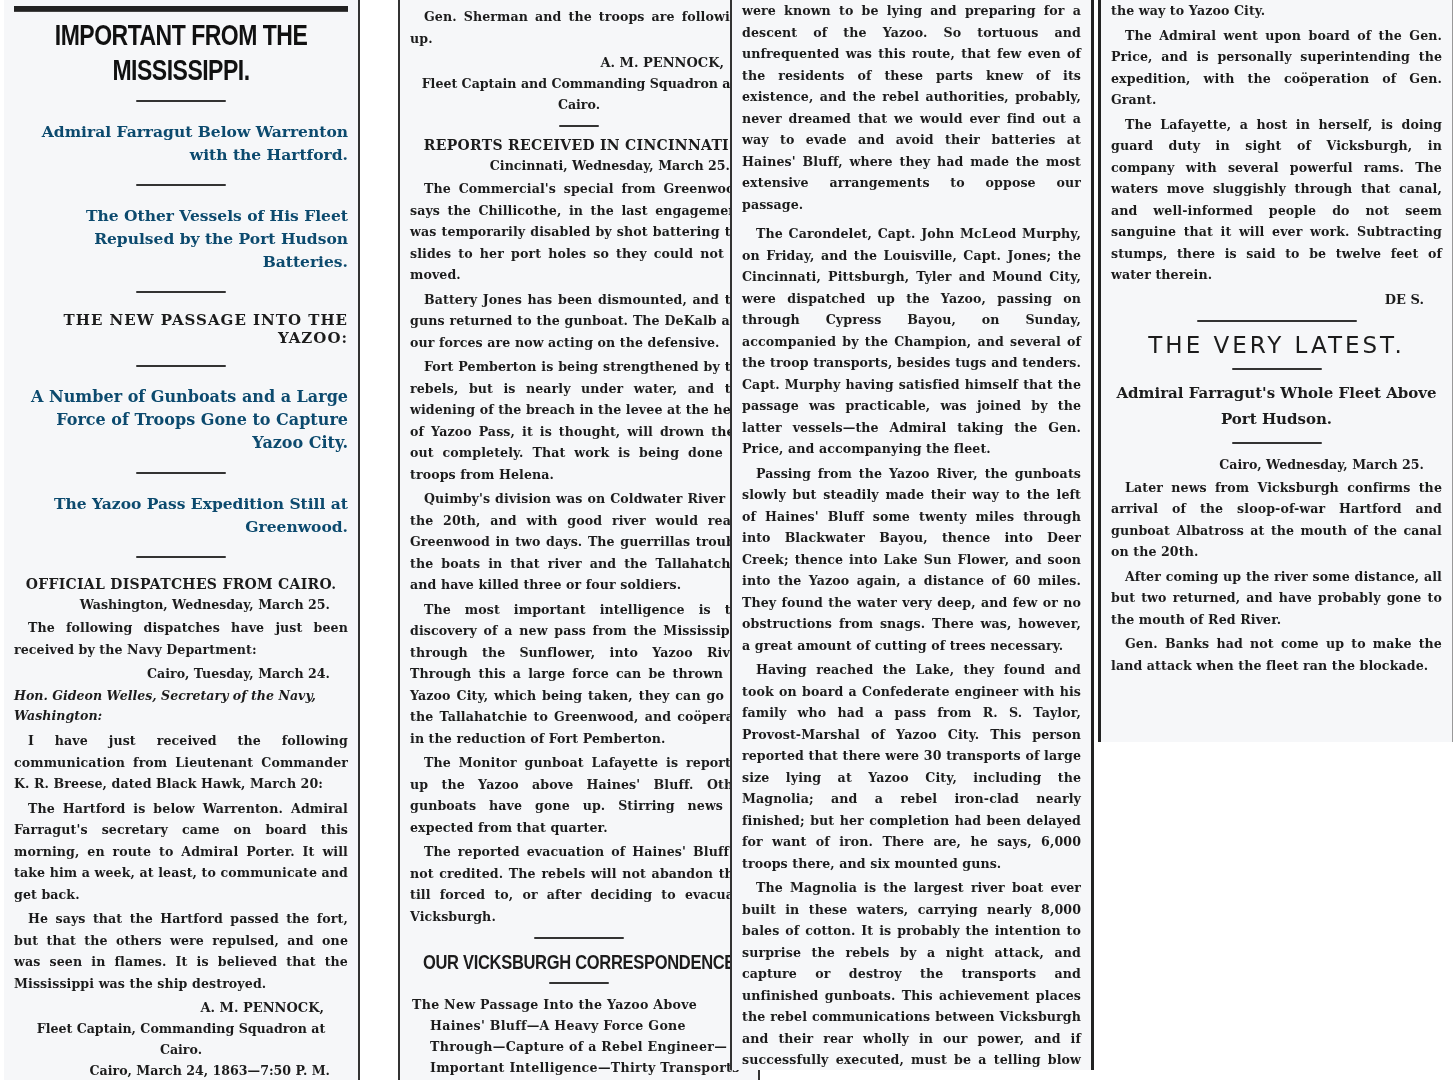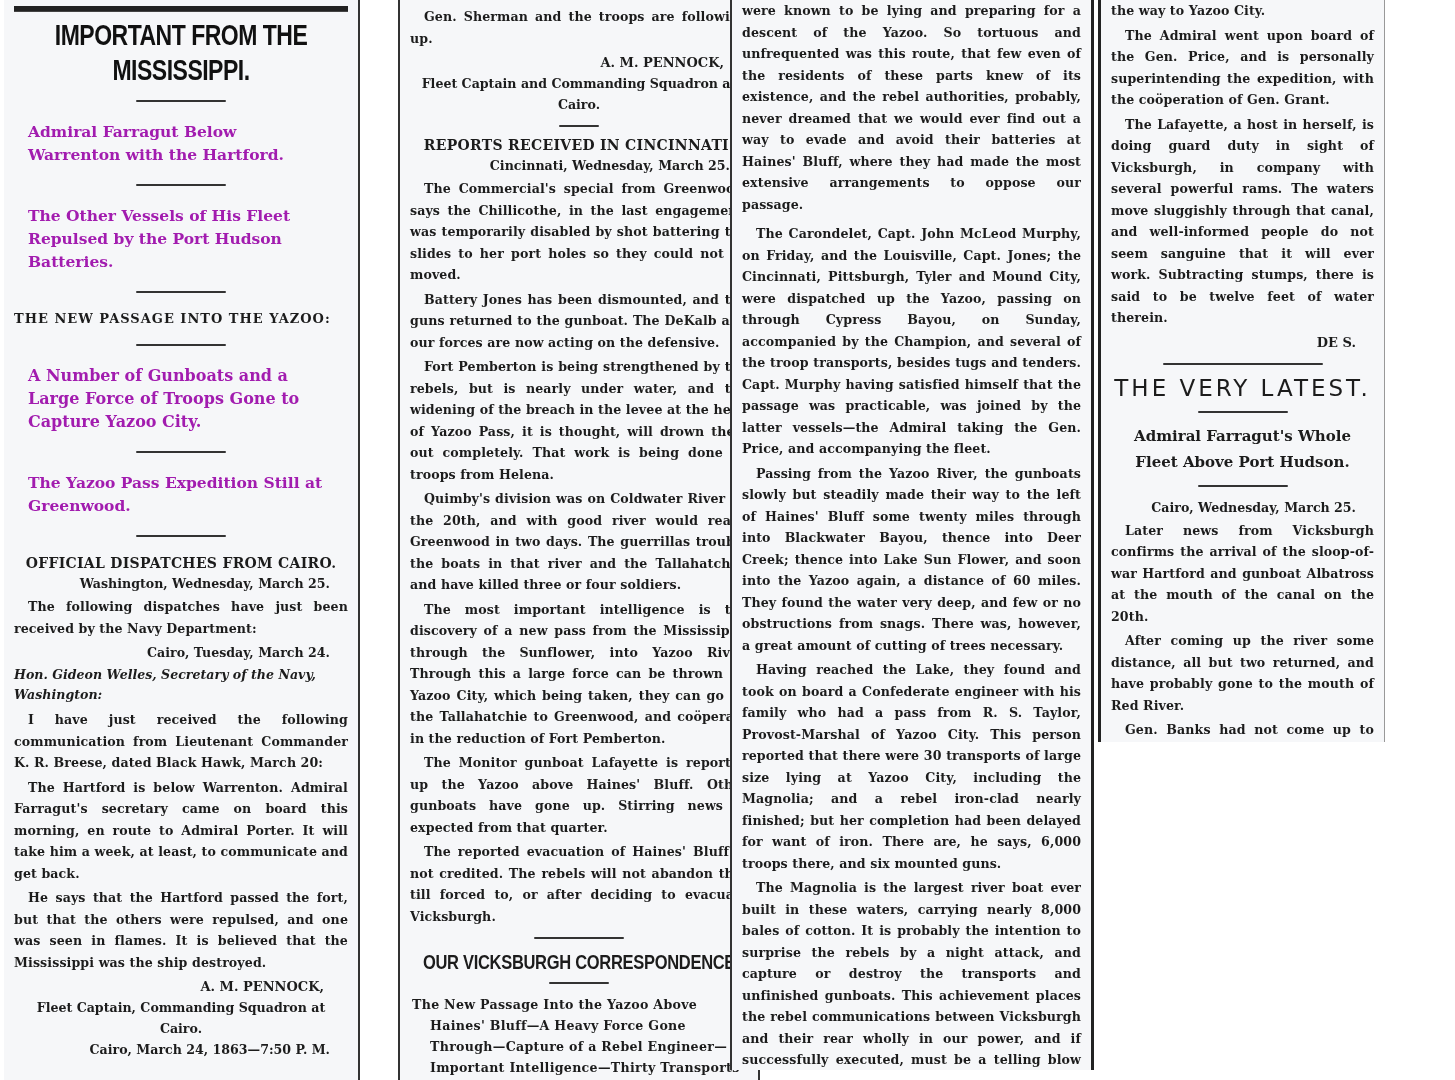--- a/index.html
+++ b/index.html
@@ -13,31 +13,31 @@
     .col {
       position: absolute; top: 0;
       background: #f6f7f9;
       box-sizing: border-box;
       padding: 0 10px;
       overflow: hidden;
     }
     #col1 { left: 4px; width: 356px; height: 1080px; border-right: 2px solid #333; }
     #col2 { left: 366px; width: 362px; height: 1080px; border-left: 2px solid #333; border-right: 2px solid #333; padding-top: 6px; margin-left: 32px; }
     #col3 { left: 730px; width: 364px; height: 1070px; border-left: 2px solid #333; border-right: 3px solid #222; }
-    #col4 { left: 1098px; width: 287px; height: 742px; border-left: 3px solid #222; border-right: 1px solid #999; }
+    #col4 { left: 1098px; width: 355px; height: 742px; border-left: 3px solid #222; border-right: 1px solid #999; }
     p { margin: 0 0 3px 0; font-size: 12.6px; line-height: 21.5px; text-align: justify; text-indent: 14px; font-weight: bold; letter-spacing: 0.1px; }
     .noindent { text-indent: 0; }
     .masthead-rule { height: 5px; background: #222; margin: 6px 0 10px; border-bottom: 1px solid #444; }
     .h-main {
       font-family: "Liberation Sans", sans-serif;
       font-size: 23px; font-weight: bold; letter-spacing: -0.5px; transform: scaleY(1.3);
       text-align: center; margin: 14px 0 20px; color: #111;
     }
-    .h-sub { font-size: 15.5px; font-weight: bold; text-align: left; line-height: 23px; margin: 14px; color: #a21caf; }
-    .h-caps { font-size: 13px; font-weight: bold; text-align: left; letter-spacing: 1px; margin: 0; }
+    .h-sub { font-size: 15.5px; font-weight: bold; text-align: right; line-height: 23px; margin: 0; color: #0c4a6e; }
+    .h-caps { font-size: 15px; font-weight: bold; text-align: right; letter-spacing: 1px; margin: 0; }
     .dash { width: 90px; height: 2px; background: #333; margin: 18px auto; border-radius: 1px; }
     .dash.small { margin: 10px auto; }
     .dash.long { width: 160px; }
     .section-head { font-size: 14px; font-weight: bold; text-align: center; margin: 6px 0 2px; letter-spacing: 0.3px; }
     .dateline { font-size: 12.6px; font-weight: bold; text-align: right; margin: 0 18px 2px 0; line-height: 21px; }
     .sig { font-size: 13px; font-weight: bold; text-align: right; margin: 0 24px 0 0; line-height: 21px; }
     .sig-title { font-size: 12.6px; font-weight: bold; text-align: center; line-height: 21px; margin: 0; }
     .salutation { font-size: 12.6px; font-style: italic; font-weight: bold; line-height: 20px; margin: 0 0 4px 0; }
     .vicks-head {
       font-family: "Liberation Sans", sans-serif;

